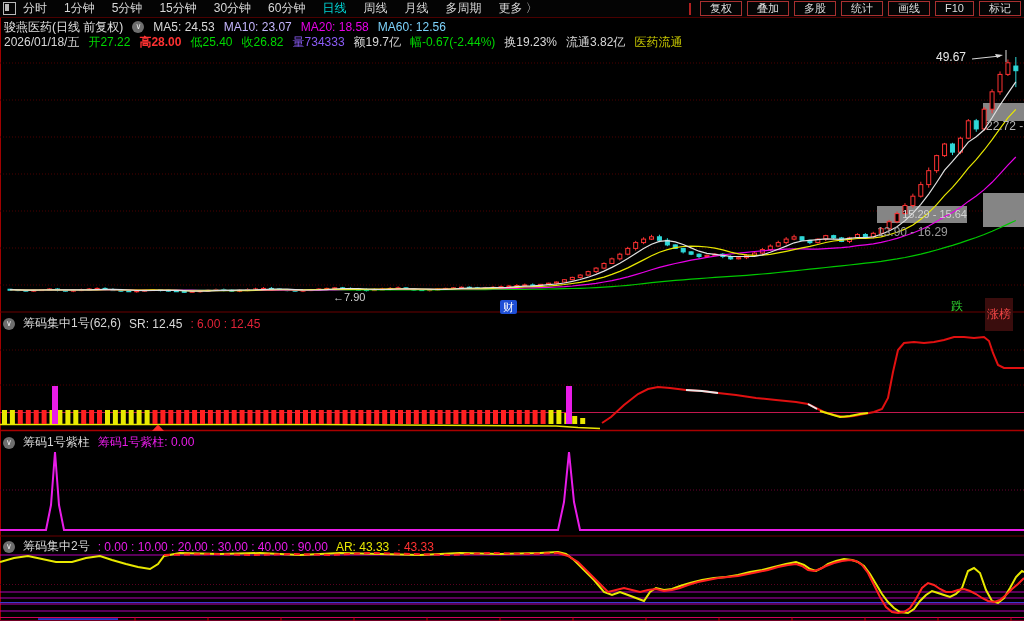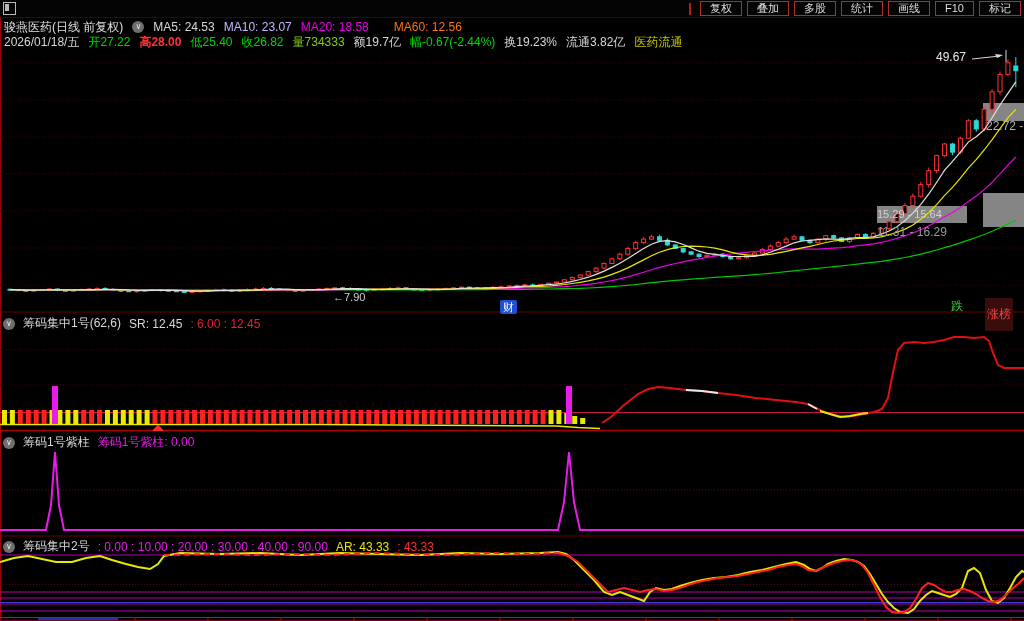--- a/index.html
+++ b/index.html
@@ -417,49 +417,62 @@
       <line x1="938" y1="617.5" x2="938" y2="621" stroke="#c00000" stroke-width="1"></line>
       <line x1="1011" y1="617.5" x2="1011" y2="621" stroke="#c00000" stroke-width="1"></line>
       <rect x="38" y="618.3" width="80" height="1.6" fill="#2b3fe0"></rect>
       <polyline points="0,562 14,558 28,556 42,559 56,562 72,562 86,558 100,556 112,560 126,564 138,567 150,569 158,564 164,556 180,553 220,554 260,553 300,555 340,553 380,554 420,555 460,553 500,554 540,553 558,552 566,554 574,560 584,570 594,580 604,592 612,595 620,592 628,595 636,598 644,601 650,592 656,588 664,590 672,589 680,586 690,583 702,580 714,578 726,577 738,575 750,572 762,570 774,567 786,564 796,562 804,565 810,569 816,571 822,568 828,564 836,561 844,559 852,560 858,562 864,566 870,574 876,584 882,594 888,602 894,608 900,612 908,613 914,609 920,601 926,595 932,591 938,593 944,595 950,597 956,594 962,588 968,571 974,568 980,573 986,590 992,601 998,603 1004,598 1010,588 1016,577 1022,571 1024,572" fill="none" stroke="#e8e800" stroke-width="2"></polyline>
       <polyline points="164,555 210,554 250,555 290,554 330,555 370,553 410,554 450,555 490,553 530,554 558,553" fill="none" stroke="#ff2020" stroke-width="2" stroke-dasharray="6 4"></polyline>
       <polyline points="558,553 568,556 578,562 588,572 598,582 608,592 616,590 624,588 632,590 640,592 648,590 656,589 664,591 672,590 680,588 688,585 698,582 708,580 718,578 728,577 738,576 748,574 758,572 768,570 778,567 788,565 796,564 802,566 808,570 814,571 820,569 826,566 834,563 842,561 850,560 856,561 862,565 868,573 874,585 880,597 886,607 892,612 898,613 904,612 910,608 916,599 922,588 928,583 934,585 940,589 946,592 952,592 958,590 964,589 970,591 976,594 982,598 988,601 994,602 1000,600 1006,595 1012,589 1018,584 1024,578" fill="none" stroke="#ff2020" stroke-width="2"></polyline>
     </svg>
 
   <div class="toolbar">
     <span class="winicon"></span>
+    <div class="tabs" id="period-tabs">
+        <span class="tab">分时</span>
+        <span class="tab">1分钟</span>
+        <span class="tab">5分钟</span>
+        <span class="tab">15分钟</span>
+        <span class="tab">30分钟</span>
+        <span class="tab">60分钟</span>
+        <span class="tab active">日线</span>
+        <span class="tab">周线</span>
+        <span class="tab">月线</span>
+        <span class="tab">多周期</span>
+        <span class="tab">更多 〉</span>
+      </div>
     <div class="tbr">
       <span class="grpsep"></span>
     <span class="tbtn">复权</span>
         <span class="tbtn">叠加</span>
         <span class="tbtn">多股</span>
         <span class="tbtn">统计</span>
         <span class="tbtn">画线</span>
         <span class="tbtn">F10</span>
         <span class="tbtn">标记</span>
       </div>
   </div>
 
   <div class="row" style="top:18.5px">
     <span style="color:#e0e0e0">骏燕医药(日线 前复权)</span>
     <span class="cicon">∨</span>
     <span id="ma-labels" style="display:flex;gap:9px">
         <span style="color: rgb(216, 216, 216);">MA5: 24.53</span>
         <span style="color: #c4b5fd;">MA10: 23.07</span>
         <span style="color: rgb(232, 0, 232);">MA20: 18.58</span>
-        <span style="color: #f97316; margin-left: 16px;">MA60: 12.56</span>
+        <span style="color: #7dd3fc;">MA60: 12.56</span>
       </span>
   </div>
   <div class="row" style="top:34px" id="quote-row">
       <span style="color: rgb(216, 216, 216);">2026/01/18/五</span>
       <span style="color: rgb(0, 216, 0);">开27.22</span>
       <span style="color: rgb(255, 50, 50); font-weight: bold;">高28.00</span>
       <span style="color: rgb(0, 216, 0);">低25.40</span>
       <span style="color: rgb(0, 216, 0);">收26.82</span>
-      <span style="color: #84cc16;">量734333</span>
+      <span style="color: #8b5cf6;">量734333</span>
       <span style="color: rgb(216, 216, 216);">额19.7亿</span>
       <span style="color: rgb(0, 216, 0);">幅-0.67(-2.44%)</span>
       <span style="color: rgb(216, 216, 216);">换19.23%</span>
       <span style="color: rgb(216, 216, 216);">流通3.82亿</span>
       <span style="color: rgb(200, 200, 0);">医药流通</span>
     </div>
 
   <div class="phead" style="top:315px">
     <span class="cicon">∨</span>
     <span style="color:#d8d8d8">筹码集中1号(62,6)</span>
@@ -474,20 +487,20 @@
   <div class="phead" style="top:538px">
     <span class="cicon">∨</span>
     <span style="color:#d8d8d8">筹码集中2号</span>
     <span style="color:#e81ce8">: 0.00 : 10.00 : 20.00 : 30.00 : 40.00 : 90.00</span>
     <span style="color:#e8e800">AR: 43.33</span>
     <span style="color:#ff3232">: 43.33</span>
   </div>
 
   <div class="lbl" style="left:936px;top:50px;color:#e8e8e8">49.67</div>
   <div class="lbl" style="left:986px;top:119px;color:#b5b5b5">22.72 -</div>
-  <div class="lbl" style="left:877px;top:206px;width:90px;height:23px;line-height:17px;text-align:left;color:#d2d2d2;font-size:11px">15.29 - 15.64</div>
-  <div class="lbl" style="left:877px;top:225px;color:#9a9a9a">11.31 - 16.29</div>
+  <div class="lbl" style="left:877px;top:206px;width:90px;height:23px;line-height:17px;text-align:right;color:#d2d2d2;font-size:11px">15.29 - 15.64</div>
+  <div class="lbl" style="left:877px;top:225px;color:#9a9a9a">13.90 - 16.29</div>
   <div class="lbl" style="left:333px;top:291px;color:#cfcfcf;font-size:11px">←7.90</div>
   <div class="lbl tag-cai" style="left:500px;top:300px">财</div>
   <div class="lbl" style="left:951px;top:298px;color:#2fd32f">跌</div>
   <div class="lbl tag-zb" style="left:985px;top:298px">涨榜</div>
 
 </div>
 
 </body></html>

